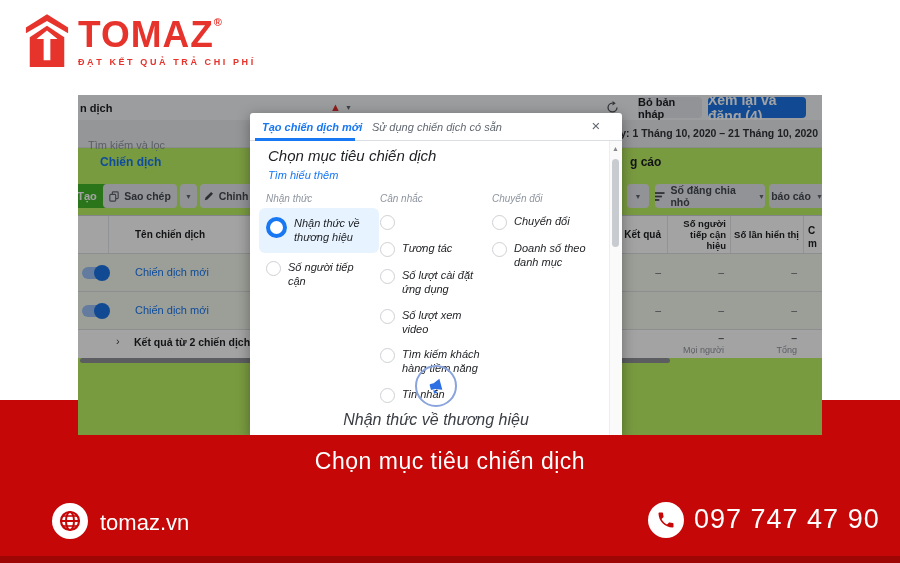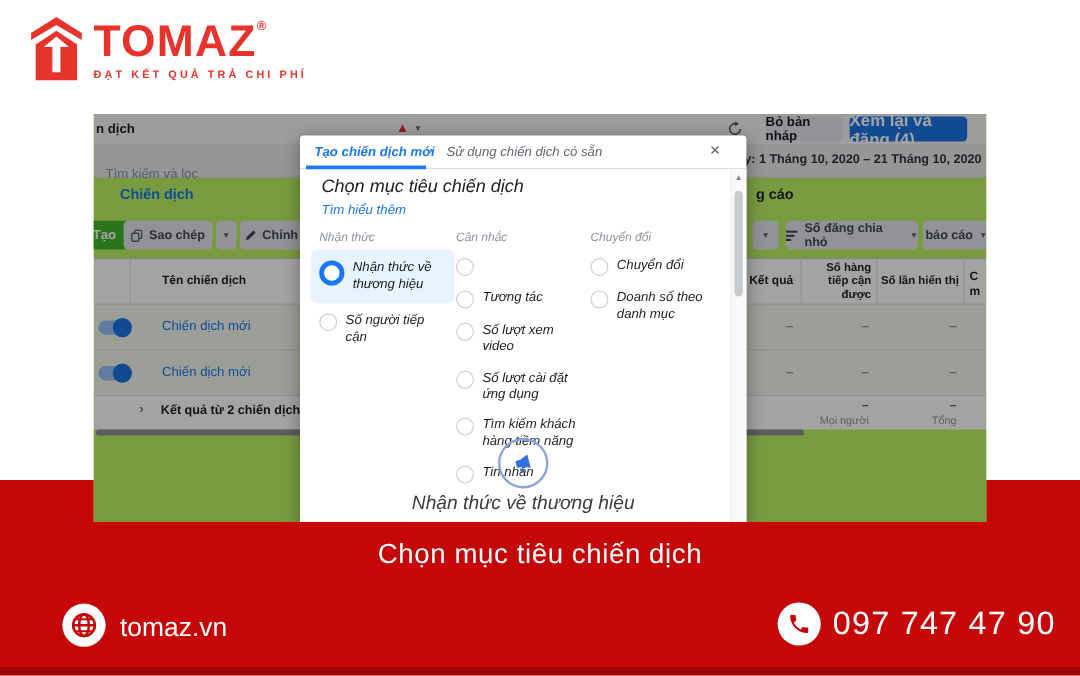--- a/index.html
+++ b/index.html
@@ -206,21 +206,21 @@
 
     <div class="table">
       <div class="vline" style="left:30px;"></div>
       <div class="vline" style="left:589px;"></div>
       <div class="vline" style="left:652px;"></div>
       <div class="vline" style="left:725px;"></div>
 
       <div class="thead">
         <span class="abs" style="left:57px;top:13px;">Tên chiến dịch</span>
         <span class="abs" style="right:161px;top:13px;">Kết quả</span>
-        <span class="abs" style="left:596px;top:3px;width:52px;text-align:right;font-size:9.5px;line-height:1.15;">Số hàng tiếp cận được</span>
+        <span class="abs" style="left:596px;top:3px;width:52px;text-align:right;font-size:9.5px;line-height:1.15;">Số người tiếp cận hiệu</span>
         <span class="abs" style="left:652px;top:13px;width:69px;text-align:right;font-size:9.5px;white-space:nowrap;overflow:hidden;">Số lần hiển thị</span>
         <span class="abs" style="left:730px;top:8px;width:14px;line-height:1.3;overflow:hidden;">C m</span>
       </div>
 
       <div class="trow" style="top:38px;">
         <div class="toggle" style="top:13px;">
           <div class="knob"></div>
         </div>
         <span class="link abs" style="left:57px;top:12px;">Chiến dịch mới</span>
         <span class="cell-dash" style="right:161px;top:12px;">–</span>
@@ -283,25 +283,25 @@
       <div class="ghead">Cân nhắc</div>
       <div class="opt">
         <span class="radio"></span>
       </div>
       <div class="opt">
         <span class="radio"></span>
         <span class="olabel">Tương tác</span>
       </div>
       <div class="opt">
         <span class="radio"></span>
+        <span class="olabel">Số lượt cài đặt ứng dụng</span>
+      </div>
+      <div class="opt">
+        <span class="radio"></span>
         <span class="olabel">Số lượt xem video</span>
-      </div>
-      <div class="opt">
-        <span class="radio"></span>
-        <span class="olabel">Số lượt cài đặt ứng dụng</span>
       </div>
       <div class="opt">
         <span class="radio"></span>
         <span class="olabel">Tìm kiếm khách hàng tiềm năng</span>
       </div>
       <div class="opt">
         <span class="radio"></span>
         <span class="olabel">Tin nhắn</span>
       </div>
     </div>

